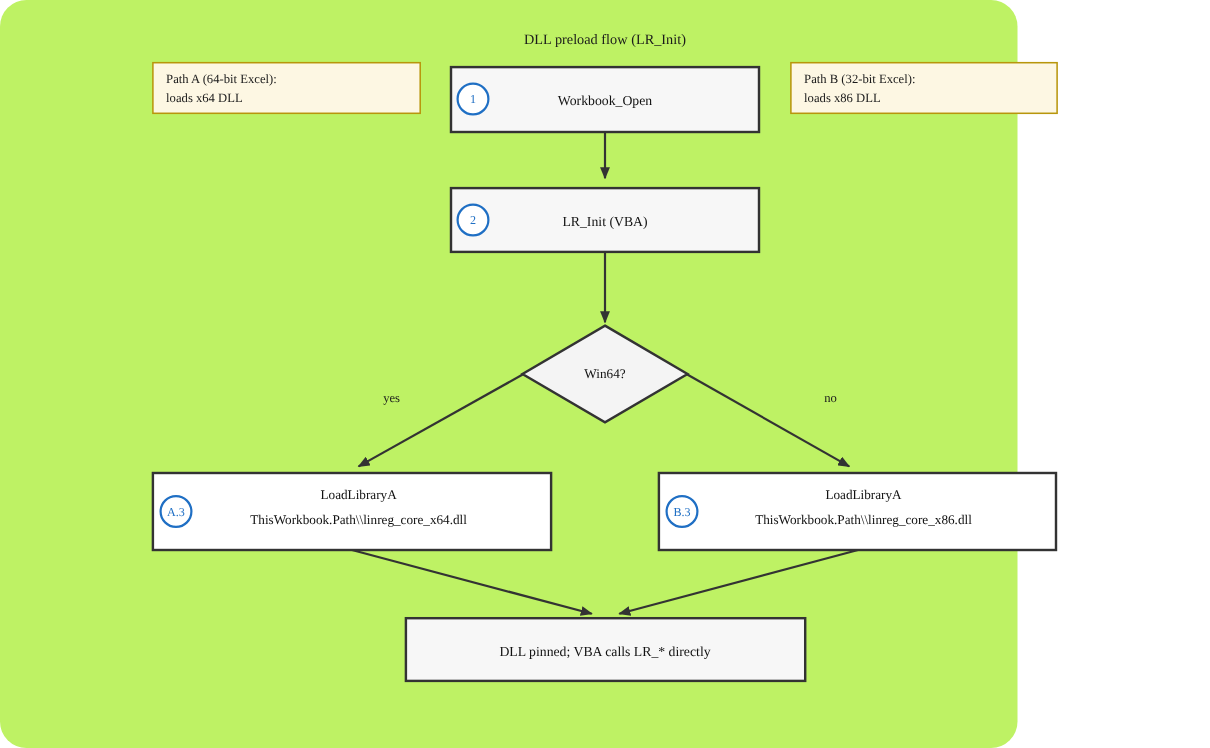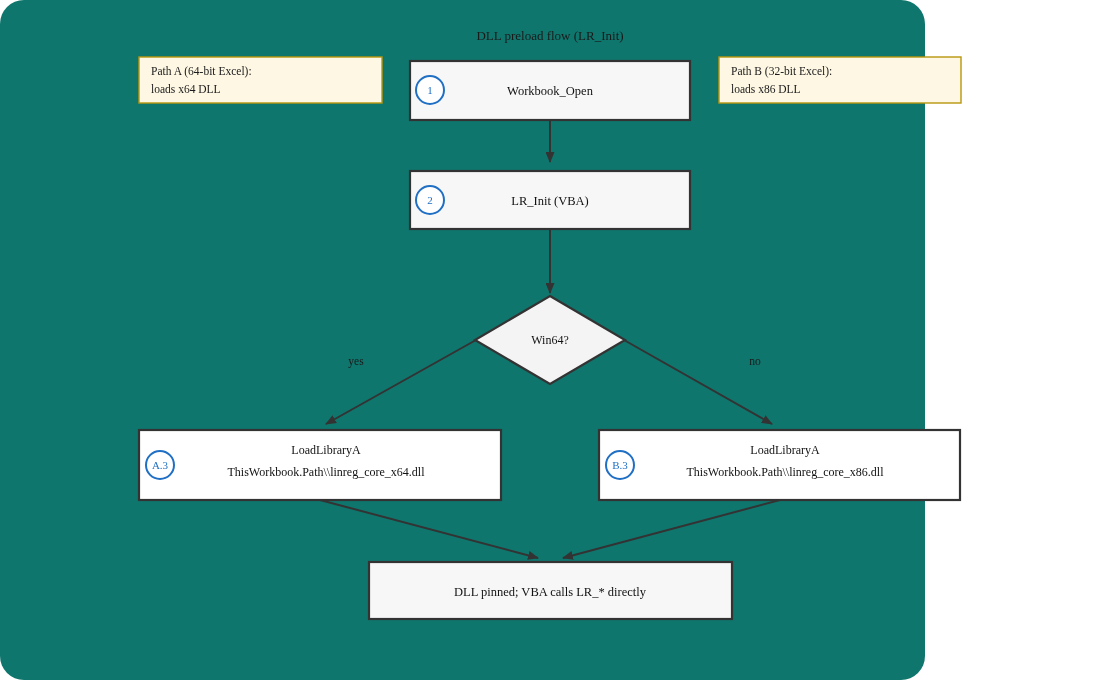--- a/index.html
+++ b/index.html
@@ -10,21 +10,21 @@
   body {
     width: 1100px;
     height: 680px;
     font-family: "Liberation Serif", "DejaVu Serif", serif;
     overflow: hidden;
   }
   #canvas {
     position: relative;
     width: 925px;
     height: 680px;
-    background: #0f766e;
+    background: #bef264;
     border-radius: 24px;
   }
   svg.flow {
     position: absolute;
     top: 0;
     left: 0;
     width: 1100px;
     height: 680px;
   }
   .diagram-title {

